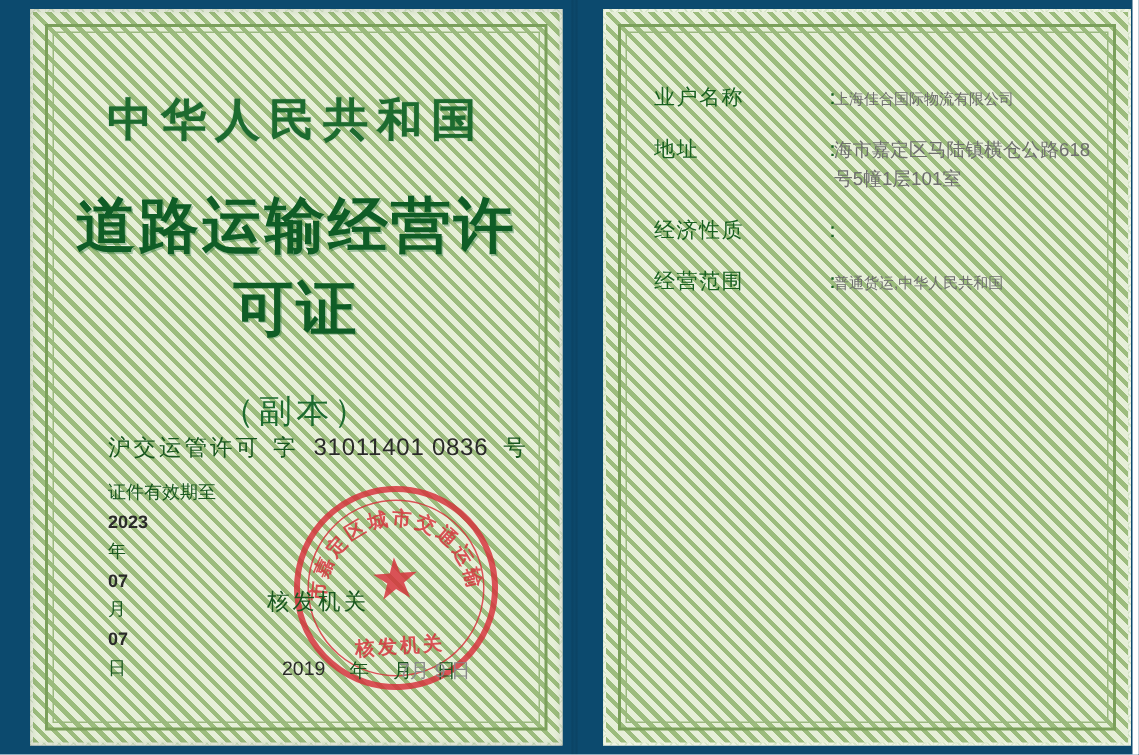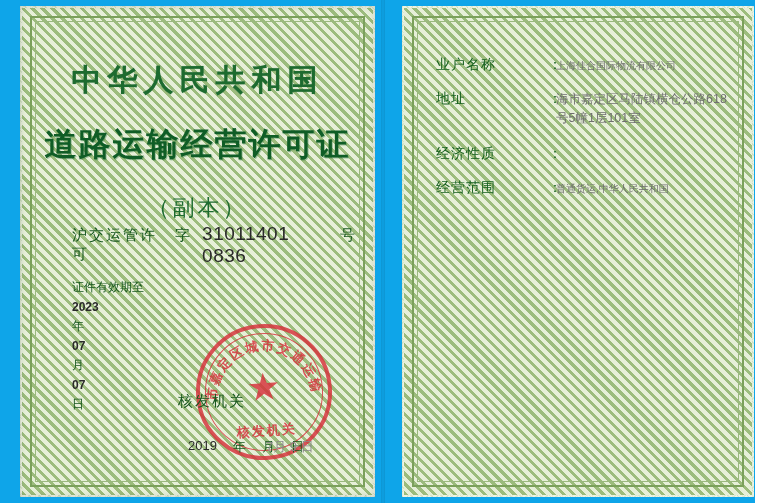--- a/index.html
+++ b/index.html
@@ -10,21 +10,21 @@
   body {
     width: 759px;
     height: 503px;
     font-family: "Liberation Sans", sans-serif;
     overflow: hidden;
   }
   .doc {
     position: relative;
     width: 755px;
     height: 503px;
-    background: #0ea5e9;
+    background: #0c4a6e;
   }
   
   .page {
     position: absolute;
     top: 6px;
     height: 491px;
     background: #f4f7ee;
     box-sizing: border-box;
   }
   .page-left {
@@ -82,21 +82,21 @@
     font-size: 30px;
     font-weight: bold;
     letter-spacing: 6px;
     color: #1d6b2f;
     text-shadow: 0 0 1px rgba(20,90,40,0.5);
   }
   .title-main {
     text-align: center;
     margin-top: 22px;
     font-family: "Liberation Serif", serif;
-    font-size: 32px;
+    font-size: 40px;
     font-weight: bold;
     letter-spacing: 2px;
     color: #0f5d26;
     text-shadow: 1px 1px 0 rgba(30,110,50,0.35);
   }
   .title-sub {
     text-align: center;
     margin-top: 26px;
     font-family: "Liberation Serif", serif;
     font-size: 22px;
@@ -108,21 +108,21 @@
     font-family: "Liberation Serif", serif;
     font-size: 15px;
     color: #18571f;
     display: flex;
     align-items: baseline;
   }
   .lic-line .lbl { letter-spacing: 2px; }
   .lic-line .num {
     margin: 0 10px;
     font-family: "Liberation Sans", sans-serif;
-    font-size: 19px;
+    font-size: 16px;
     color: #2a2a2a;
     letter-spacing: 0.5px;
   }
   .valid-line {
     margin-top: 12px;
     padding-left: 34px;
     font-family: "Liberation Serif", serif;
     font-size: 12px;
     color: #18571f;
     display: flex;

